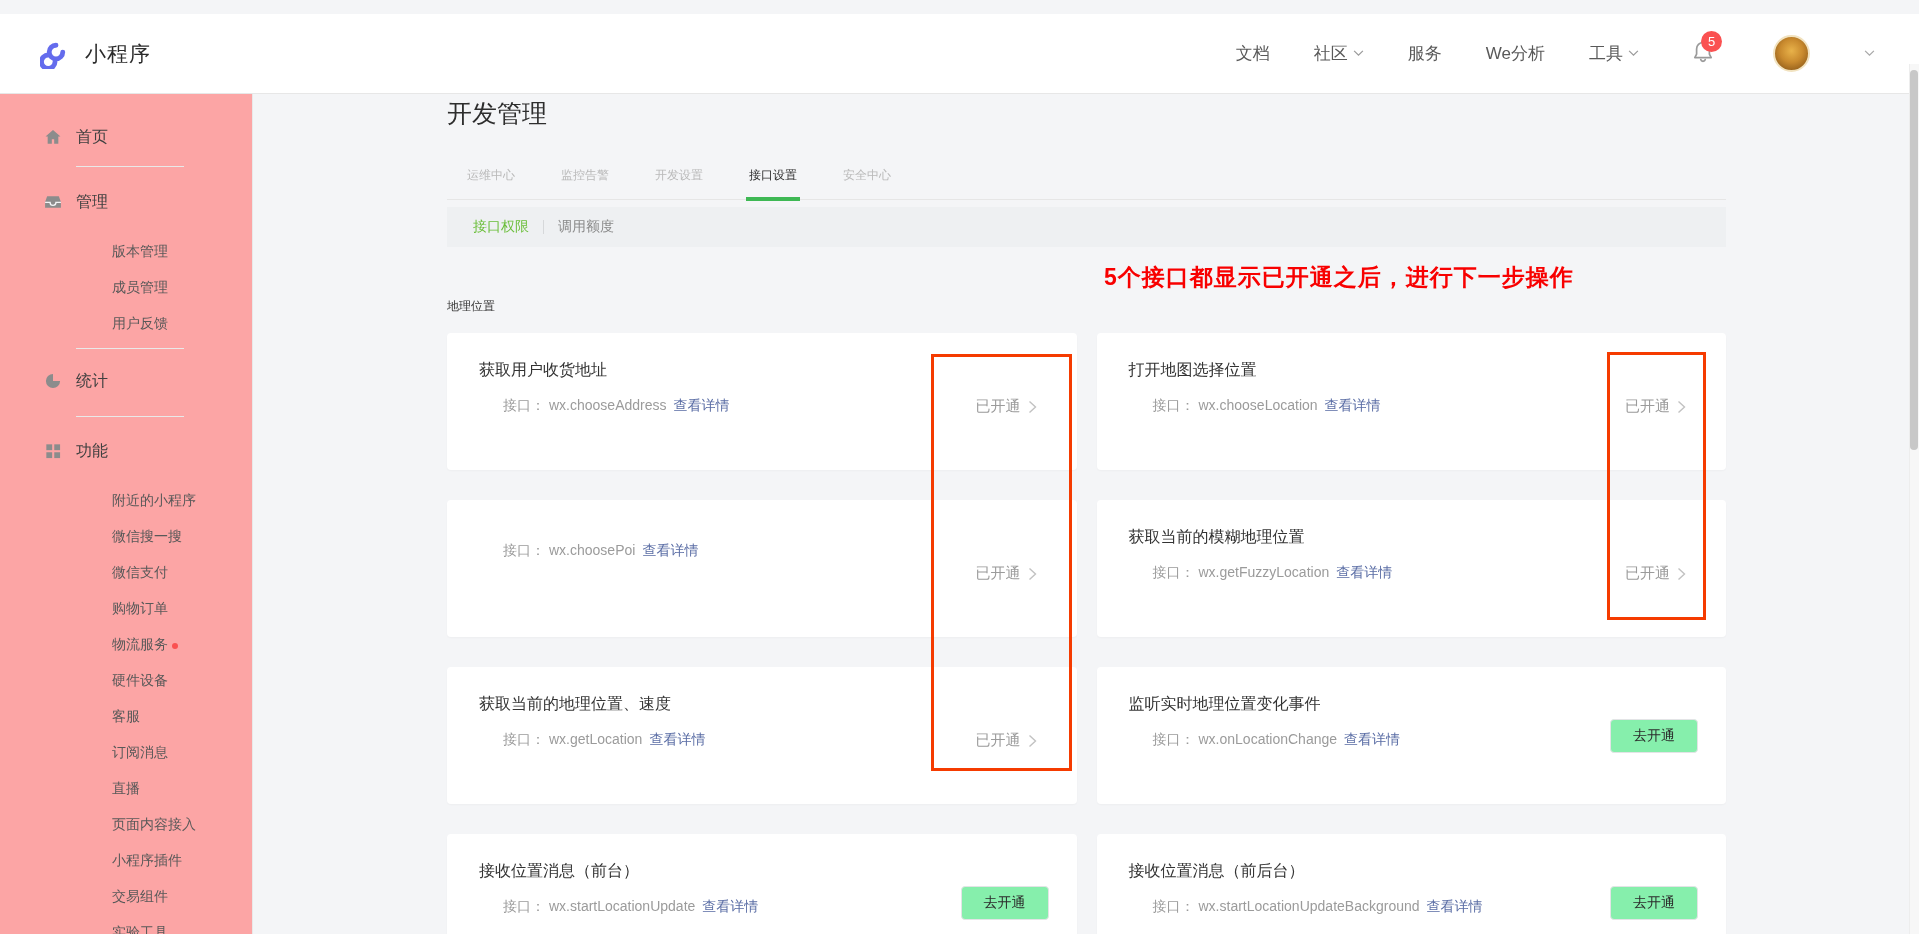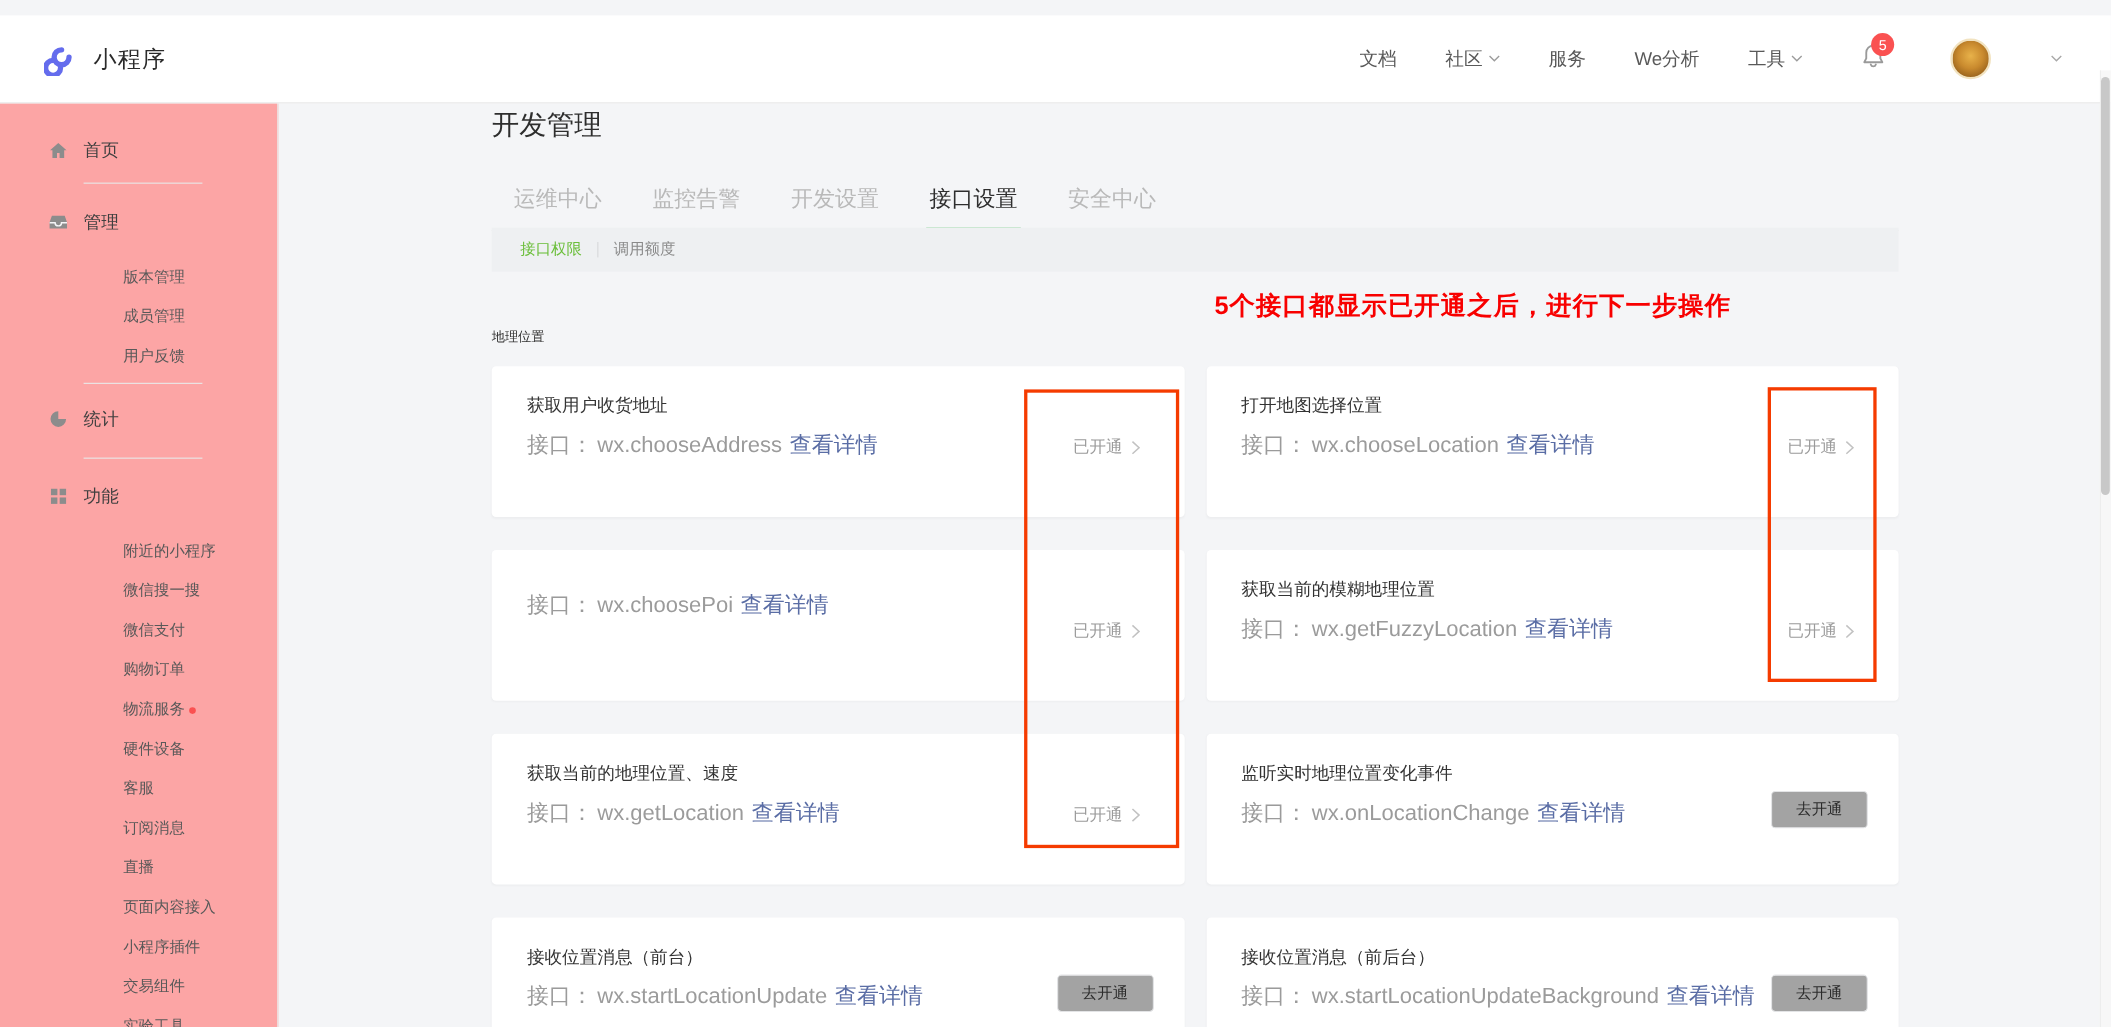--- a/index.html
+++ b/index.html
@@ -38,46 +38,46 @@
   .mt12{margin-top:12px;} .mt9{margin-top:9px;} .mt11{margin-top:11px;}
   .sub-list{margin-top:9px;padding-left:36px;}
 
   
   .main { position:absolute; top:64px; left:253px; right:0; bottom:0; overflow:hidden; }
   .content { position:absolute; left:194px; top:0; width:1279px; }
   .page-title { position:absolute; top:33px; left:0; font-size:25px; font-weight:500; color:#2e2e2e; }
 
   .tabs { position:absolute; top:103px; left:0; width:1279px; border-bottom:1px solid #e6e6e6;
           display:flex; gap:40px; padding-left:17px; }
-  .tab { font-size:20px; color:#b9b9b9; padding:0 3px 13px; cursor:pointer; }
+  .tab { font-size:12px; color:#b9b9b9; padding:0 3px 13px; cursor:pointer; }
   .tab.active { color:#2e2e2e; font-weight:500; border-bottom:4px solid #3eb854; margin-bottom:-2px; }
 
   .subtab-bar { position:absolute; top:143px; left:0; width:1279px; height:40px; background:#eef0f2;
                 display:flex; align-items:center; padding-left:12px; }
   .subtab { font-size:14px; cursor:pointer; padding:0 14px; }
   .subtab.active { color:#6abe39; font-weight:500; }
   .subtab.idle { color:#8a8a8a; }
   .subtab-sep { width:1px; height:14px; background:#d6d8da; }
 
   .annotation-text { position:absolute; top:198px; left:657px; font-size:23px; font-weight:600;
                      color:#f80000; letter-spacing:1px; white-space:nowrap; }
 
   .section-title { position:absolute; top:234px; left:0; font-size:12px; color:#333; }
 
   .cards { position:absolute; top:269px; left:0; width:1279px; display:grid;
            grid-template-columns:1fr 1fr; column-gap:20px; row-gap:30px; }
   .card { background:#fff; border-radius:4px; height:137px; position:relative;
           padding:26px 32px 0; box-shadow:0 1px 2px rgba(0,0,0,0.03); }
   .card-title { font-size:16px; color:#333; line-height:22px; }
-  .card-line { margin-top:14px; font-size:20px; color:#9b9b9b; line-height:21px; }
+  .card-line { margin-top:14px; font-size:14px; color:#9b9b9b; line-height:21px;margin-left:24px; }
   .api-name { margin-left:4px; }
   .detail-link { color:#5a6da5; text-decoration:none; margin-left:7px; cursor:pointer; }
   .status { position:absolute; right:40px; top:64px; display:flex; align-items:center; gap:7px;
             font-size:15px; color:#9b9b9b; cursor:pointer; }
-  .open-btn { position:absolute; right:28px; top:52px; width:88px; height:34px; background:#a3a3a3;
+  .open-btn { position:absolute; right:28px; top:52px; width:88px; height:34px; background:#86efac;
               border:1px solid #e3e4e6; border-radius:4px; font-size:14px; color:#2b2b2b; cursor:pointer;
               font-family:inherit; }
 
   
   .ann-rect { position:absolute; border:3px solid #f53b00; z-index:50; pointer-events:none; }
   .ann-rect.left  { left:931px;  top:354px; width:141px; height:417px; }
   .ann-rect.right { left:1607px; top:352px; width:99px;  height:268px; }
 
   
   .scrollbar { position:absolute; right:0; top:64px; bottom:0; width:10px; background:#f7f7f7;

